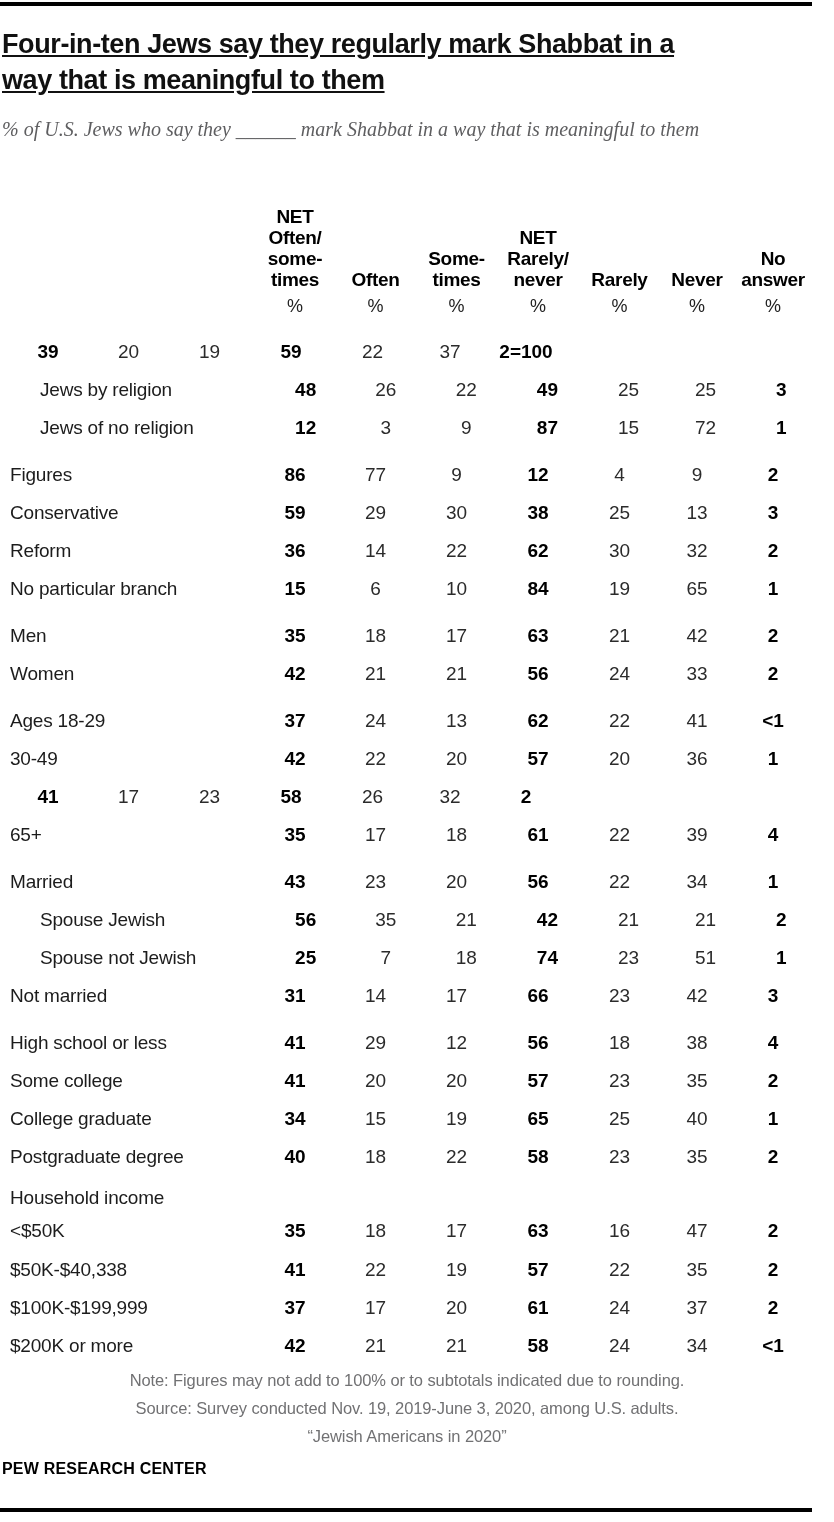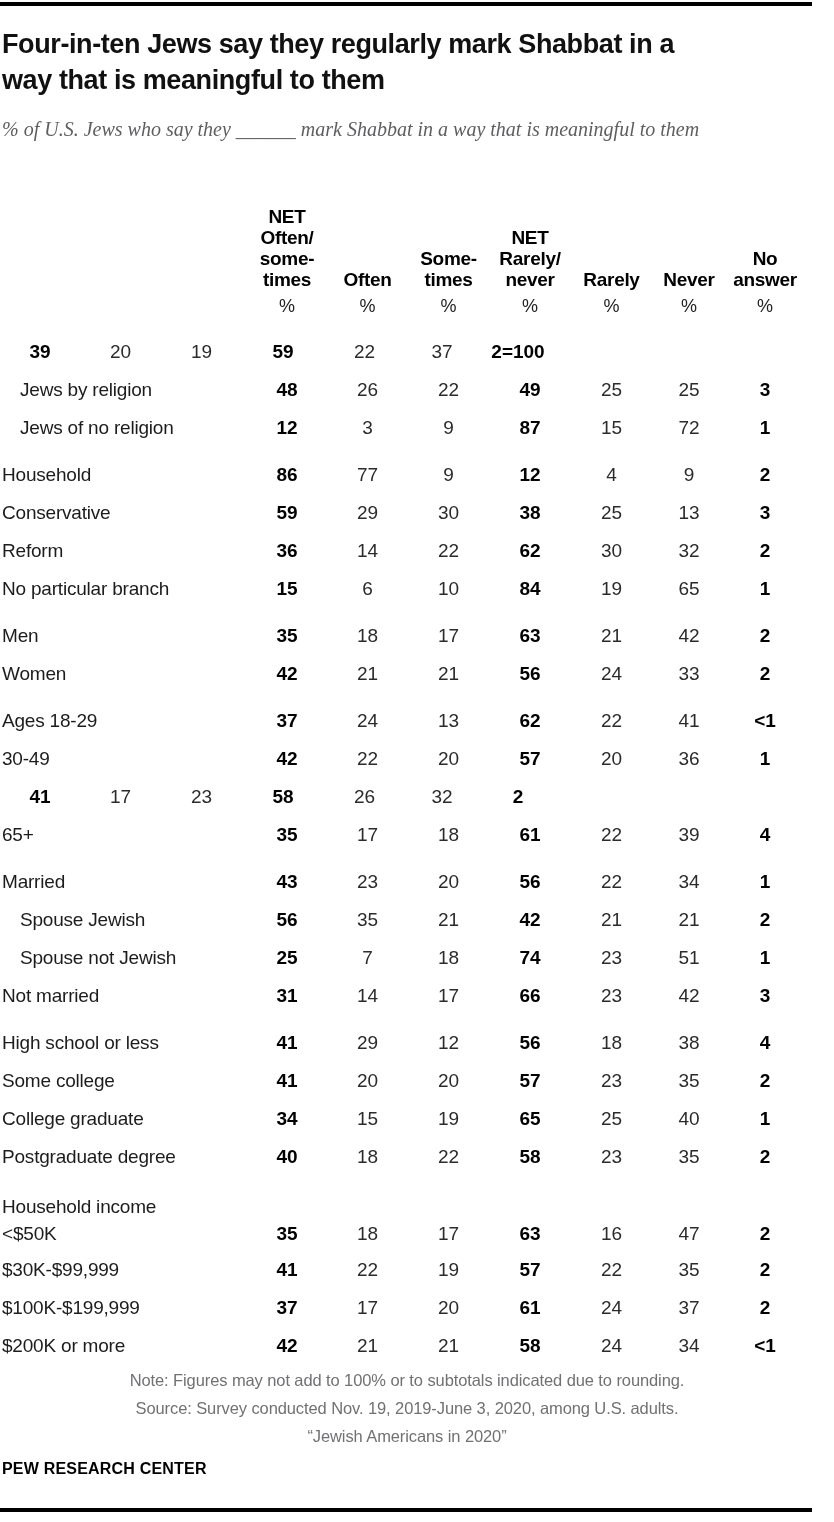--- a/index.html
+++ b/index.html
@@ -11,52 +11,52 @@
   }
   .page { position: relative; width: 834px; height: 1522px; }
 
   .rule { position: absolute; left: 0; width: 812px; height: 4px; background: #000; }
   .rule-top { top: 2px; }
   .rule-bottom { top: 1508px; }
 
   .title {
     position: absolute; top: 26px; left: 2px; width: 800px;
     font-size: 27px; line-height: 36px; font-weight: bold;
-    color: #111111; letter-spacing: -0.4px;
+    color: #111111; letter-spacing: -0.4px; text-decoration: underline;
   }
   .subtitle {
     position: absolute; top: 112px; left: 2px; width: 720px;
     font-family: "Liberation Serif", serif; font-style: italic;
     font-size: 20px; line-height: 34px; color: #5e5e60;
   }
 
-  .table { position: absolute; top: 200px; left: 0; width: 812px; }
+  .table { position: absolute; top: 200px; left: 8px; width: 812px; }
 
   .hrow { display: flex; align-items: flex-end; height: 90px; }
   .hspacer { width: 247px; }
   .hcell {
     font-weight: bold; font-size: 19px; line-height: 21px;
     color: #000; text-align: center; white-space: pre-line;
     letter-spacing: -0.3px;
   }
 
   .urow { display: flex; align-items: center; height: 32px; }
   .ucell { font-size: 18px; color: #222; text-align: center; }
 
   .rows { margin-top: 11px; }
   .trow { display: flex; align-items: center; height: 38px; }
   .trow.tall { height: 66px; align-items: flex-end; }
-  .trow.tall .rlabel, .trow.tall .cell { line-height: 27px; padding-bottom: 4px; }
+  .trow.tall .rlabel, .trow.tall .cell { line-height: 33px; padding-bottom: 4px; }
 
   .rlabel {
     width: 247px; box-sizing: border-box; padding-left: 2px;
     font-size: 19px; color: #1c1c1c; letter-spacing: -0.2px;
     white-space: pre-line;
   }
-  .rlabel.indent { padding-left: 20px; }
+  .rlabel.indent { padding-left: 20px; margin-left: 12px; }
 
   .cell { font-size: 19px; color: #2b2b2b; text-align: center; }
   .cell.bold { font-weight: bold; color: #000; }
 
   .col-0 { width: 80px; }
   .col-1 { width: 81px; }
   .col-2 { width: 81px; }
   .col-3 { width: 82px; }
   .col-4 { width: 81px; }
   .col-5 { width: 74px; }
@@ -134,21 +134,21 @@
           <div class="cell col-0 bold">12</div>
           <div class="cell col-1">3</div>
           <div class="cell col-2">9</div>
           <div class="cell col-3 bold">87</div>
           <div class="cell col-4">15</div>
           <div class="cell col-5">72</div>
           <div class="cell col-6 bold">1</div>
         </div>
         <div class="gap"></div>
         <div class="trow">
-          <div class="rlabel">Household</div>
+          <div class="rlabel">Figures</div>
           <div class="cell col-0 bold">86</div>
           <div class="cell col-1">77</div>
           <div class="cell col-2">9</div>
           <div class="cell col-3 bold">12</div>
           <div class="cell col-4">4</div>
           <div class="cell col-5">9</div>
           <div class="cell col-6 bold">2</div>
         </div>
         <div class="trow">
           <div class="rlabel">Conservative</div>
@@ -329,21 +329,21 @@
 &lt;$50K</div>
           <div class="cell col-0 bold">35</div>
           <div class="cell col-1">18</div>
           <div class="cell col-2">17</div>
           <div class="cell col-3 bold">63</div>
           <div class="cell col-4">16</div>
           <div class="cell col-5">47</div>
           <div class="cell col-6 bold">2</div>
         </div>
         <div class="trow">
-          <div class="rlabel">$30K-$99,999</div>
+          <div class="rlabel">$50K-$40,338</div>
           <div class="cell col-0 bold">41</div>
           <div class="cell col-1">22</div>
           <div class="cell col-2">19</div>
           <div class="cell col-3 bold">57</div>
           <div class="cell col-4">22</div>
           <div class="cell col-5">35</div>
           <div class="cell col-6 bold">2</div>
         </div>
         <div class="trow">
           <div class="rlabel">$100K-$199,999</div>

